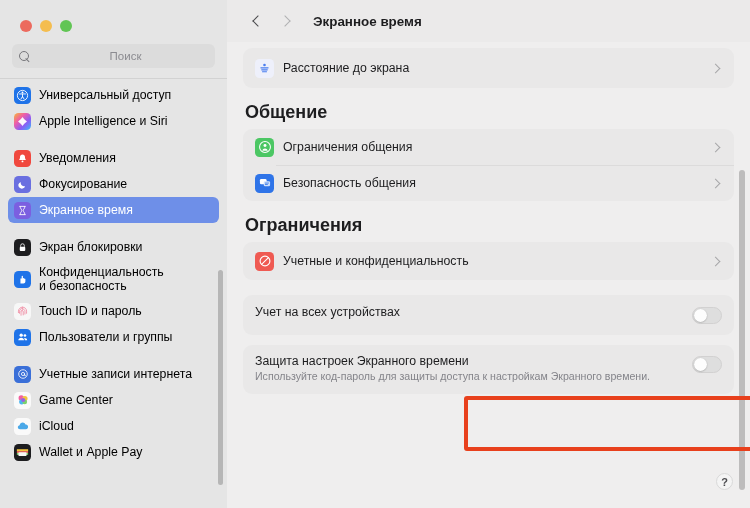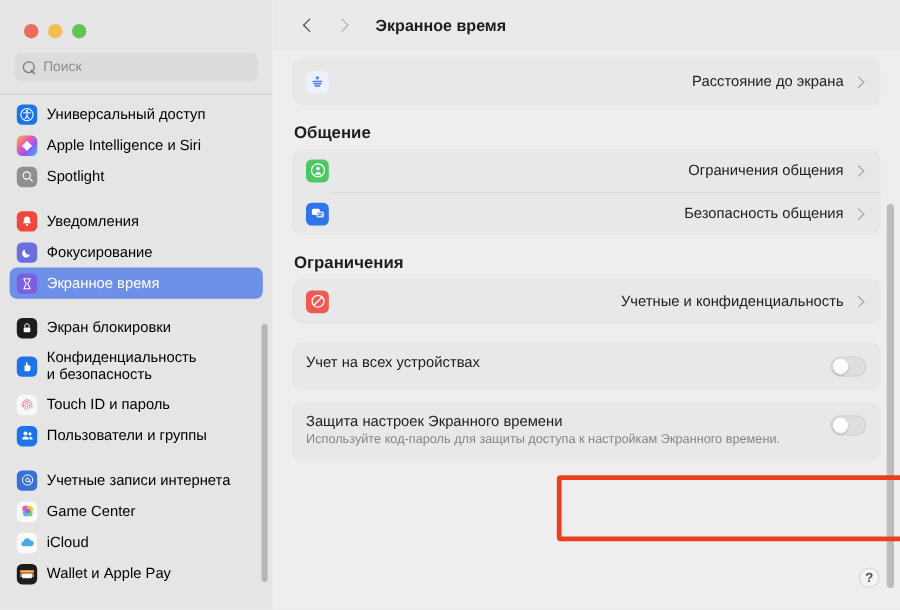--- a/index.html
+++ b/index.html
@@ -54,20 +54,21 @@
   }
   #search-box .mag::after {
     content:""; position:absolute; left:7px; top:7px;
     width:4.5px; height:1.3px; background:#77777b;
     transform: rotate(45deg); transform-origin: 0 0;
   }
   #search-input {
     border:none; background:transparent; outline:none;
     font-family: inherit; font-size: 11.5px; color:#1d1d1f;
     width: 100%;
+    text-align: center;
   }
   #search-input::placeholder { color:#8b8b90; }
 
   #sidebar-sep {
     height:1px; background:#d2d2d2; margin: 4px 0 3px 0;
   }
 
   .side-list { padding: 0 8px; }
   .side-item {
     display:flex; align-items:center;
@@ -133,21 +134,21 @@
     margin-left: 10px;
   }
 
   #scroll-area {
     position: absolute; top: 42px; left:0; right:0; bottom:0;
     padding: 0 16px;
     overflow: hidden;
   }
 
   .group-title {
-    font-size: 14px; font-weight: bold; color:#1d1d1f;
+    font-size: 18px; font-weight: bold; color:#1d1d1f;
     margin: 14px 0 6px 2px;
   }
   .card {
     background: #e9e8e8;
     border-radius: 9px;
     overflow: hidden;
   }
   .row {
     display:flex; align-items:center;
     min-height: 36px;
@@ -158,21 +159,21 @@
   .row + .row::before {
     content:""; position:absolute; left:33px; right:0; top:0;
     height:1px; background:#dcdbdb;
   }
   .row-icon {
     width: 19px; height: 19px; flex:0 0 19px;
     border-radius: 4.5px;
     display:flex; align-items:center; justify-content:center;
     color:#fff; position:relative; overflow:hidden;
   }
-  .row-label { font-size: 12.3px; color:#1d1d1f; flex:1 1 auto;text-align:right; }
+  .row-label { font-size: 12.3px; color:#1d1d1f; flex:1 1 auto; }
   .disclosure {
     width: 7px; height: 7px;
     border-top: 1.4px solid #a6a6a8;
     border-right: 1.4px solid #a6a6a8;
     transform: rotate(45deg);
     flex: 0 0 7px; margin-right: 3px;
   }
 
   
   .toggle-row {
@@ -261,29 +262,20 @@
         </span>
         <span class="side-label">Универсальный доступ</span>
       </div>
       <div class="side-item">
         <span class="sicon" style="background:linear-gradient(135deg,#f7b733 0%,#ef5da8 35%,#8b5cf6 65%,#38bdf8 100%);">
           <svg width="11" height="11" viewBox="0 0 16 16">
               <path d="M8 1.5c1.6 2.2 4.3 4.9 6.5 6.5-2.2 1.6-4.9 4.3-6.5 6.5C6.4 12.3 3.7 9.6 1.5 8 3.7 6.4 6.4 3.7 8 1.5z" fill="#fff" opacity="0.95"></path>
             </svg>
         </span>
         <span class="side-label">Apple Intelligence и Siri</span>
-      </div>
-      <div class="side-item">
-        <span class="sicon" style="background:#8e8e93;">
-          <svg width="12" height="12" viewBox="0 0 16 16">
-              <circle cx="7" cy="7" r="4" fill="none" stroke="#fff" stroke-width="1.3"></circle>
-              <path d="M10.1 10.1l3.1 3.1" stroke="#fff" stroke-width="1.4" stroke-linecap="round"></path>
-            </svg>
-        </span>
-        <span class="side-label">Spotlight</span>
       </div>
 
       <div class="side-gap"></div>
 
       <div class="side-item">
         <span class="sicon" style="background:#f0483e;">
           <svg width="11" height="11" viewBox="0 0 16 16">
               <path d="M8 2c2.2 0 3.6 1.5 3.6 3.6 0 2.6.7 3.4 1.2 4 .2.2.1.6-.3.6H3.5c-.4 0-.5-.4-.3-.6.5-.6 1.2-1.4 1.2-4C4.4 3.5 5.8 2 8 2z" fill="#fff"></path>
               <circle cx="8" cy="12.2" r="1.4" fill="#fff"></circle>
             </svg>

